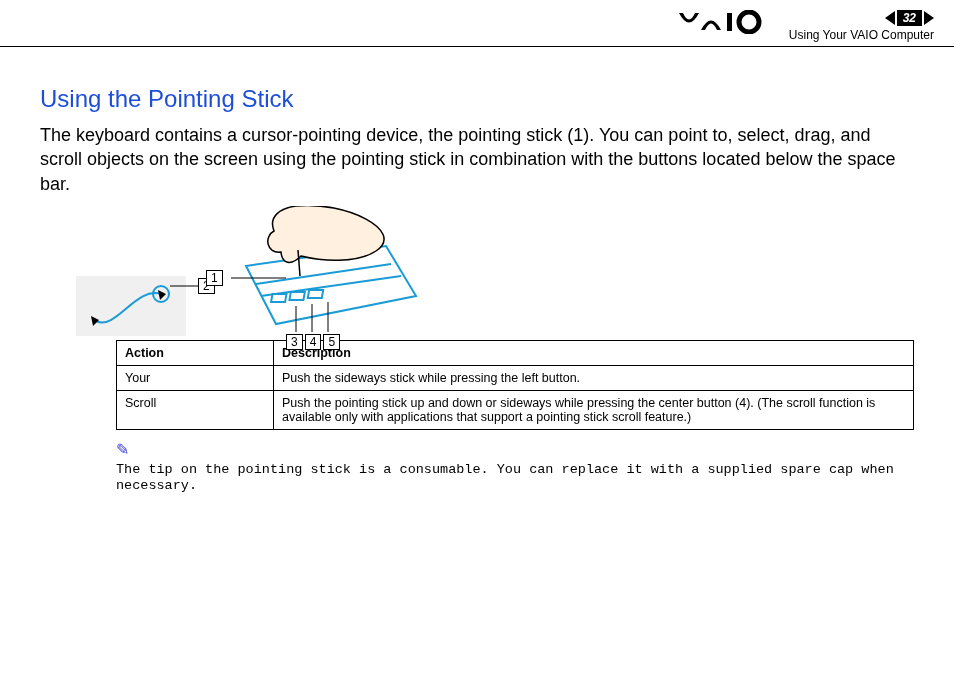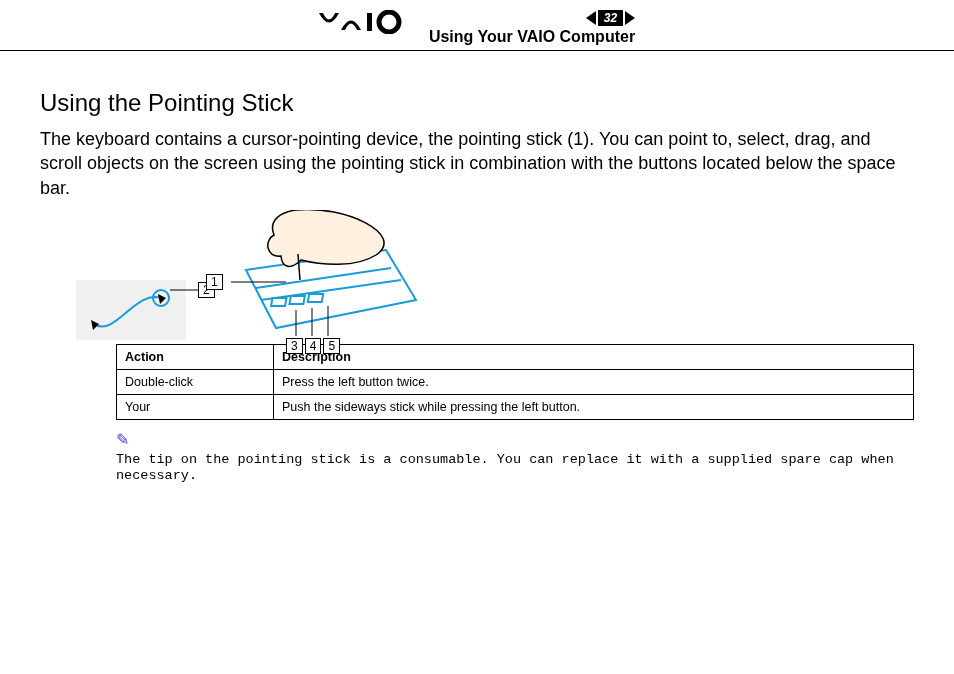--- a/index.html
+++ b/index.html
@@ -7,21 +7,21 @@
     padding: 0;
     font-family: Arial, Helvetica, sans-serif;
     background: #fff;
     width: 954px;
     height: 674px;
     position: relative;
     box-sizing: border-box;
   }
   .header {
     display: flex;
-    justify-content: center;
+    justify-content: flex-end;
     align-items: flex-start;
     padding: 10px 20px 4px 20px;
     border-bottom: 1px solid #000;
   }
   .logo svg { display:block; }
   .header-right {
     text-align: right;
     font-size: 12px;
   }
   .nav-row {
@@ -39,24 +39,24 @@
     padding: 1px 6px;
     font-size: 12px;
   }
   .tri-left, .tri-right {
     width: 0; height: 0;
     border-top: 7px solid transparent;
     border-bottom: 7px solid transparent;
   }
   .tri-left  { border-right: 10px solid #000; }
   .tri-right { border-left: 10px solid #000; }
-  .section-label { font-weight: bold; font-size:16px; }
+  .section-label { font-weight: normal; font-size:12px; }
   .content { padding: 20px 40px 0 40px; }
   h1 {
-    color: #000000;
+    color: #1d4ed8;
     font-weight: 400;
     font-size: 24px;
     margin: 18px 0 10px 0;
   }
   p.body { font-size: 18px; line-height: 1.35; margin: 0 0 10px 0; }
   .illus-row { display:flex; align-items:flex-end; gap:40px; margin: 8px 0 4px 36px;}
   .illus-box1 {
     position: relative;
     width: 110px; height: 60px;
     background: #f0f0f0;
@@ -166,26 +166,26 @@
 
   <table class="action-table">
     <thead>
       <tr>
         <th>Action</th>
         <th>Description</th>
       </tr>
     </thead>
     <tbody>
       <tr>
-          <td class="action-col">Double-click</td>
-          <td>Press the left button twice.</td>
+          <td class="action-col">Your</td>
+          <td>Push the sideways stick while pressing the left button.</td>
         </tr>
       <tr>
-          <td class="action-col">Your</td>
-          <td>Push the sideways stick while pressing the left button.</td>
+          <td class="action-col">Scroll</td>
+          <td>Push the pointing stick up and down or sideways while pressing the center button (4). (The scroll function is available only with applications that support a pointing stick scroll feature.)</td>
         </tr>
     </tbody>
   </table>
 
   <div class="note-row">
     <span class="note-icon">✎</span>
     <span class="note-text">The tip on the pointing stick is a consumable. You can replace it with a supplied spare cap when necessary.</span>
   </div>
 </div>
 

